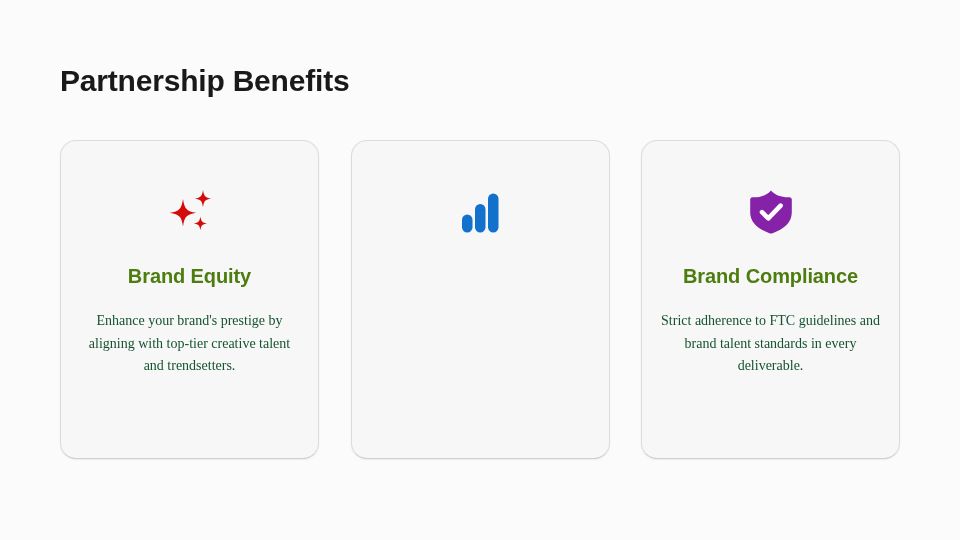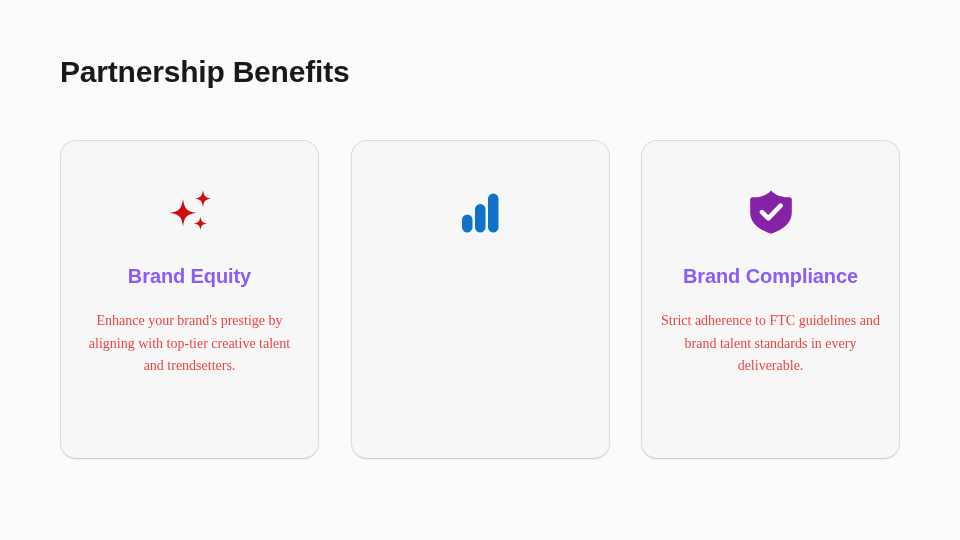--- a/index.html
+++ b/index.html
@@ -15,21 +15,21 @@
   }
   .slide {
     position: relative;
     width: 960px;
     height: 540px;
     box-sizing: border-box;
   }
   .page-title {
     position: absolute;
     left: 60px;
-    top: 57px;
+    top: 66px;
     font-size: 30px;
     font-weight: bold;
     color: #191919;
     letter-spacing: -0.2px;
     line-height: 1.0;
     white-space: nowrap;
   }
   .cards {
     position: absolute;
     left: 60px;
@@ -62,31 +62,31 @@
     align-items: center;
     justify-content: center;
     margin-bottom: 26px;
   }
   .card-icon svg {
     display: block;
   }
   .card-title {
     font-size: 20px;
     font-weight: bold;
-    color: #8b5cf6;
+    color: #4d7c0f;
     letter-spacing: -0.1px;
     text-align: center;
     margin-bottom: 23px;
     line-height: 1.1;
   }
   .card-desc {
     font-family: "Liberation Serif", serif;
     font-size: 14px;
     line-height: 22.5px;
-    color: #ef4444;
+    color: #14532d;
     text-align: center;
     max-width: 225px;
   }
 </style>
 </head>
 <body>
 
 <div class="slide">
 
   <div class="page-title">Partnership Benefits</div>

